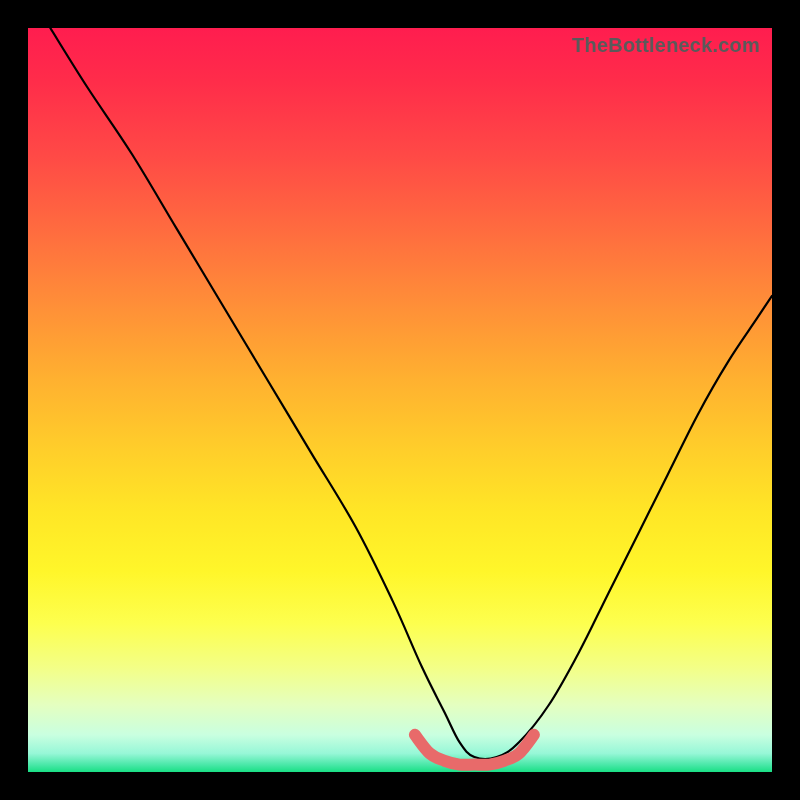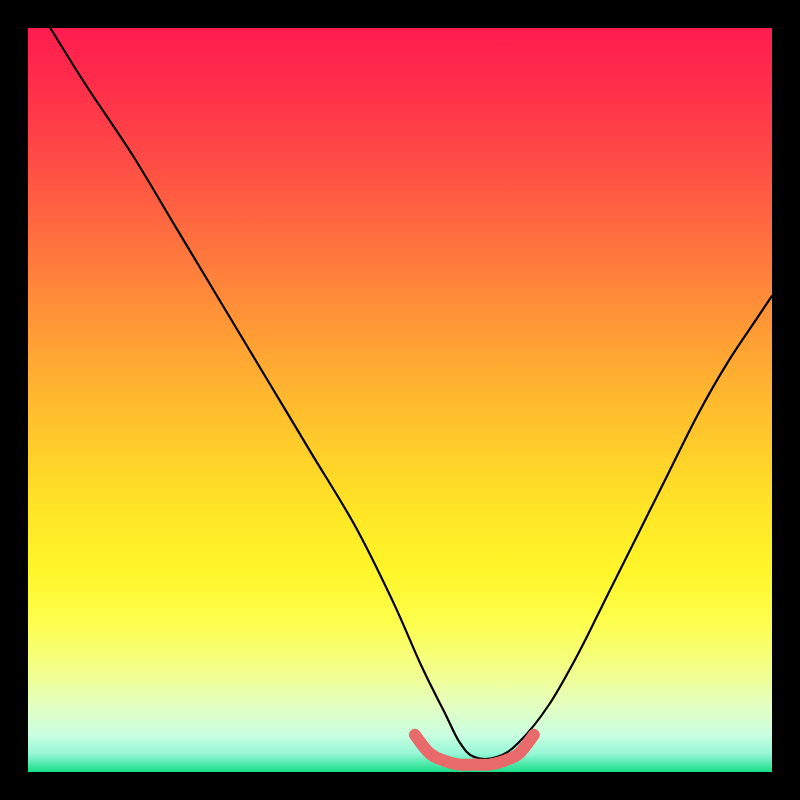--- a/index.html
+++ b/index.html
@@ -69,15 +69,16 @@
 <div class="stage">
 
   <div class="plot">
     <div class="gradient"></div>
 
     <svg class="curve" viewBox="0 0 744 744" preserveAspectRatio="none">
       <path d="M 22.3 0.0 C 29.0 10.7, 44.8 36.8, 59.5 59.5 C 74.3 82.3, 88.1 101.0, 104.2 126.5 C 120.2 151.9, 132.7 174.1, 148.8 200.9 C 164.9 227.7, 177.4 248.5, 193.4 275.3 C 209.5 302.1, 222.0 322.9, 238.1 349.7 C 254.2 376.5, 266.6 397.3, 282.7 424.1 C 298.8 450.9, 312.6 471.7, 327.4 498.5 C 342.1 525.3, 352.5 547.4, 364.6 572.9 C 376.6 598.3, 384.9 619.8, 394.3 639.8 C 403.7 659.9, 409.9 671.1, 416.6 684.5 C 423.3 697.9, 426.2 706.2, 431.5 714.2 C 436.9 722.3, 439.7 726.4, 446.4 729.1 C 453.1 731.8, 460.7 731.8, 468.7 729.1 C 476.8 726.4, 481.7 723.6, 491.0 714.2 C 500.4 704.9, 510.1 693.1, 520.8 677.0 C 531.5 661.0, 539.8 645.0, 550.6 625.0 C 561.3 604.9, 569.6 586.9, 580.3 565.4 C 591.0 544.0, 599.4 527.3, 610.1 505.9 C 620.8 484.5, 629.1 467.8, 639.8 446.4 C 650.6 425.0, 658.9 407.0, 669.6 386.9 C 680.3 366.8, 688.6 352.2, 699.4 334.8 C 710.1 317.4, 721.1 302.2, 729.1 290.2 C 737.2 278.1, 741.3 271.9, 744.0 267.8" fill="none" stroke="#000" stroke-width="2.2" stroke-linecap="round" stroke-linejoin="round"></path>
       <path d="M 386.9 706.8 C 389.6 710.1, 396.4 720.7, 401.8 725.4 C 407.1 730.1, 411.3 730.8, 416.6 732.8 C 422.0 734.8, 426.2 735.9, 431.5 736.6 C 436.9 737.2, 441.0 736.6, 446.4 736.6 C 451.8 736.6, 455.9 737.2, 461.3 736.6 C 466.6 735.9, 470.8 734.8, 476.2 732.8 C 481.5 730.8, 485.7 730.1, 491.0 725.4 C 496.4 720.7, 503.2 710.1, 505.9 706.8" fill="none" stroke="#e86a6a" stroke-width="12" stroke-linecap="round" stroke-linejoin="round"></path>
     </svg>
 
+    <div class="watermark">TheBottleneck.com</div>
   </div>
 
 </div>
 
 </body></html>

